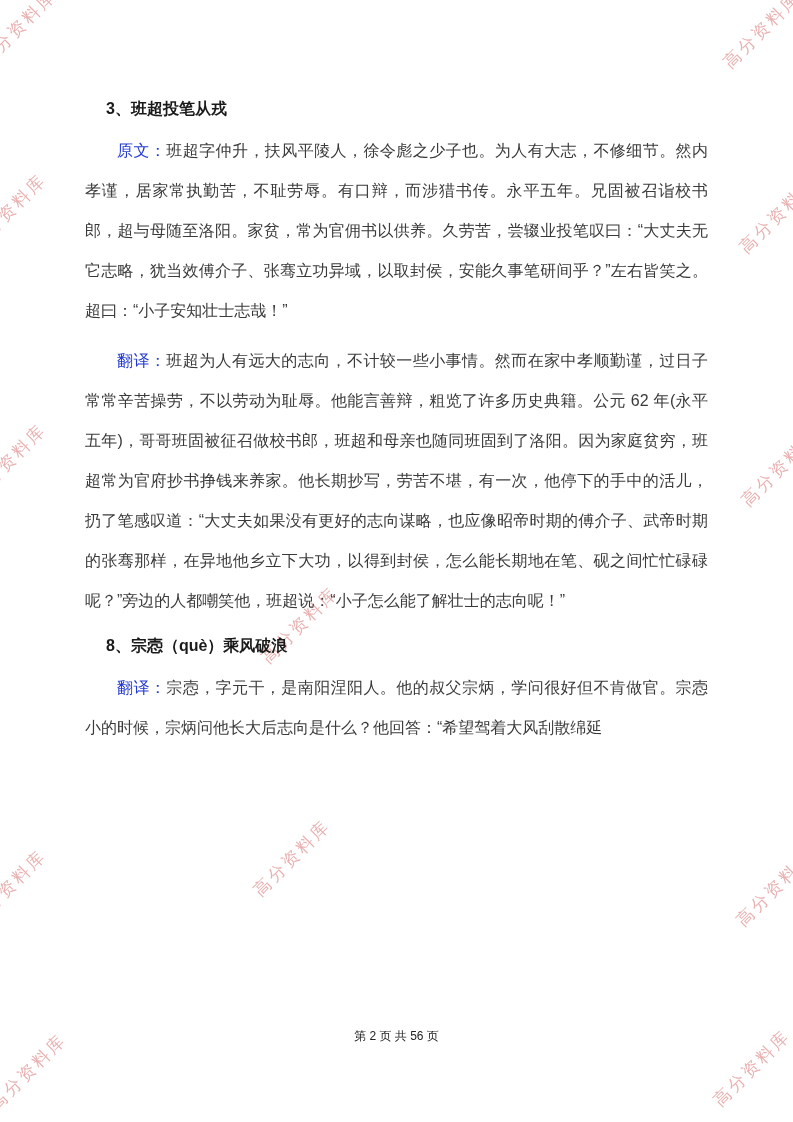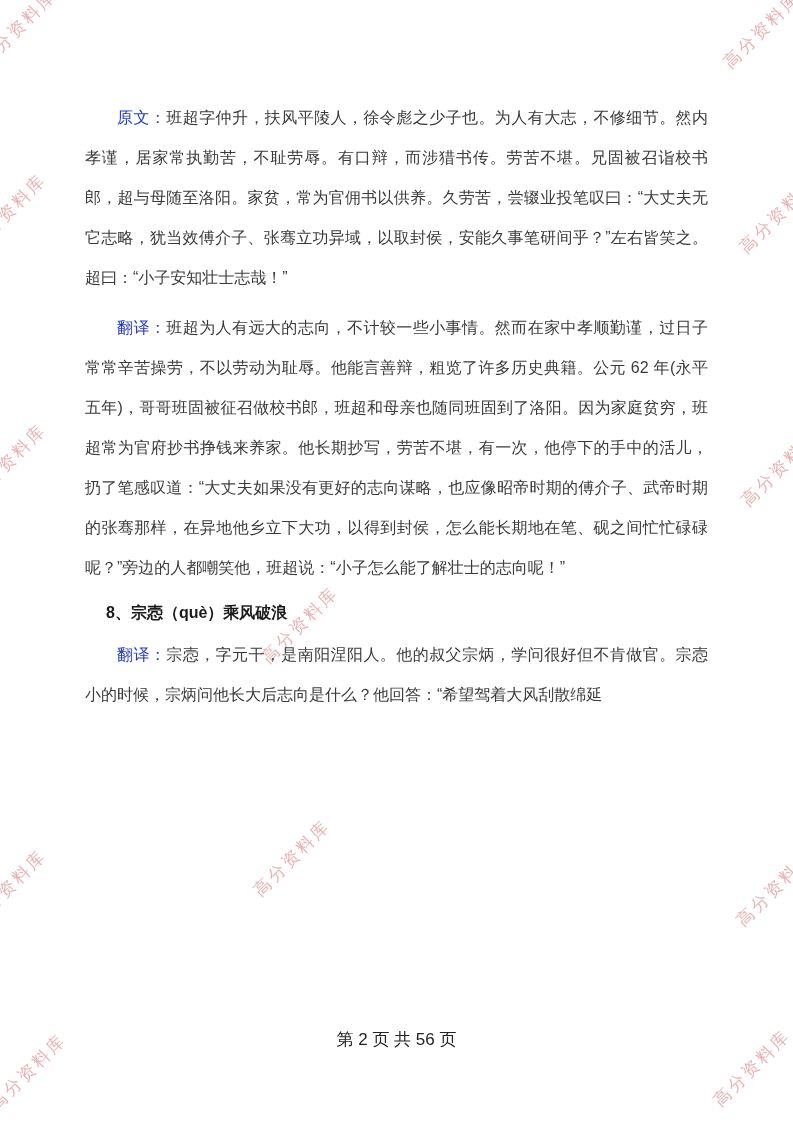--- a/index.html
+++ b/index.html
@@ -51,21 +51,21 @@
     margin:0 0 10px 0;
   }
   .para .label{
     color:var(--blue);
   }
   .footer{
     position:absolute;
     left:0;right:0;
     top:1028px;
     text-align:center;
-    font-size:17px;
+    font-size:12px;
     color:#222222;
     z-index:1;
   }
 </style>
 </head>
 <body>
 
 <div class="page">
 
   <div class="wm" style="left:18px;top:28px">高分资料库</div>
@@ -76,23 +76,24 @@
   <div class="wm" style="left:780px;top:468px">高分资料库</div>
   <div class="wm" style="left:300px;top:625px">高分资料库</div>
   <div class="wm" style="left:8px;top:888px">高分资料库</div>
   <div class="wm" style="left:292px;top:858px">高分资料库</div>
   <div class="wm" style="left:775px;top:888px">高分资料库</div>
   <div class="wm" style="left:28px;top:1072px">高分资料库</div>
   <div class="wm" style="left:752px;top:1068px">高分资料库</div>
 
   <div class="content">
 
+    <div class="sec-heading">3、班超投笔从戎</div>
 
     <p class="para">
-      <span class="label">原文：</span><span>班超字仲升，扶风平陵人，徐令彪之少子也。为人有大志，不修细节。然内孝谨，居家常执勤苦，不耻劳辱。有口辩，而涉猎书传。劳苦不堪。兄固被召诣校书郎，超与母随至洛阳。家贫，常为官佣书以供养。久劳苦，尝辍业投笔叹曰：“大丈夫无它志略，犹当效傅介子、张骞立功异域，以取封侯，安能久事笔研间乎？”左右皆笑之。超曰：“小子安知壮士志哉！”</span>
+      <span class="label">原文：</span><span>班超字仲升，扶风平陵人，徐令彪之少子也。为人有大志，不修细节。然内孝谨，居家常执勤苦，不耻劳辱。有口辩，而涉猎书传。永平五年。兄固被召诣校书郎，超与母随至洛阳。家贫，常为官佣书以供养。久劳苦，尝辍业投笔叹曰：“大丈夫无它志略，犹当效傅介子、张骞立功异域，以取封侯，安能久事笔研间乎？”左右皆笑之。超曰：“小子安知壮士志哉！”</span>
     </p>
 
     <p class="para">
       <span class="label">翻译：</span><span>班超为人有远大的志向，不计较一些小事情。然而在家中孝顺勤谨，过日子常常辛苦操劳，不以劳动为耻辱。他能言善辩，粗览了许多历史典籍。公元 62 年(永平五年)，哥哥班固被征召做校书郎，班超和母亲也随同班固到了洛阳。因为家庭贫穷，班超常为官府抄书挣钱来养家。他长期抄写，劳苦不堪，有一次，他停下的手中的活儿，扔了笔感叹道：“大丈夫如果没有更好的志向谋略，也应像昭帝时期的傅介子、武帝时期的张骞那样，在异地他乡立下大功，以得到封侯，怎么能长期地在笔、砚之间忙忙碌碌呢？”旁边的人都嘲笑他，班超说：“小子怎么能了解壮士的志向呢！”</span>
     </p>
 
     <div class="sec-heading">8、宗悫（què）乘风破浪</div>
 
 
     <p class="para">

